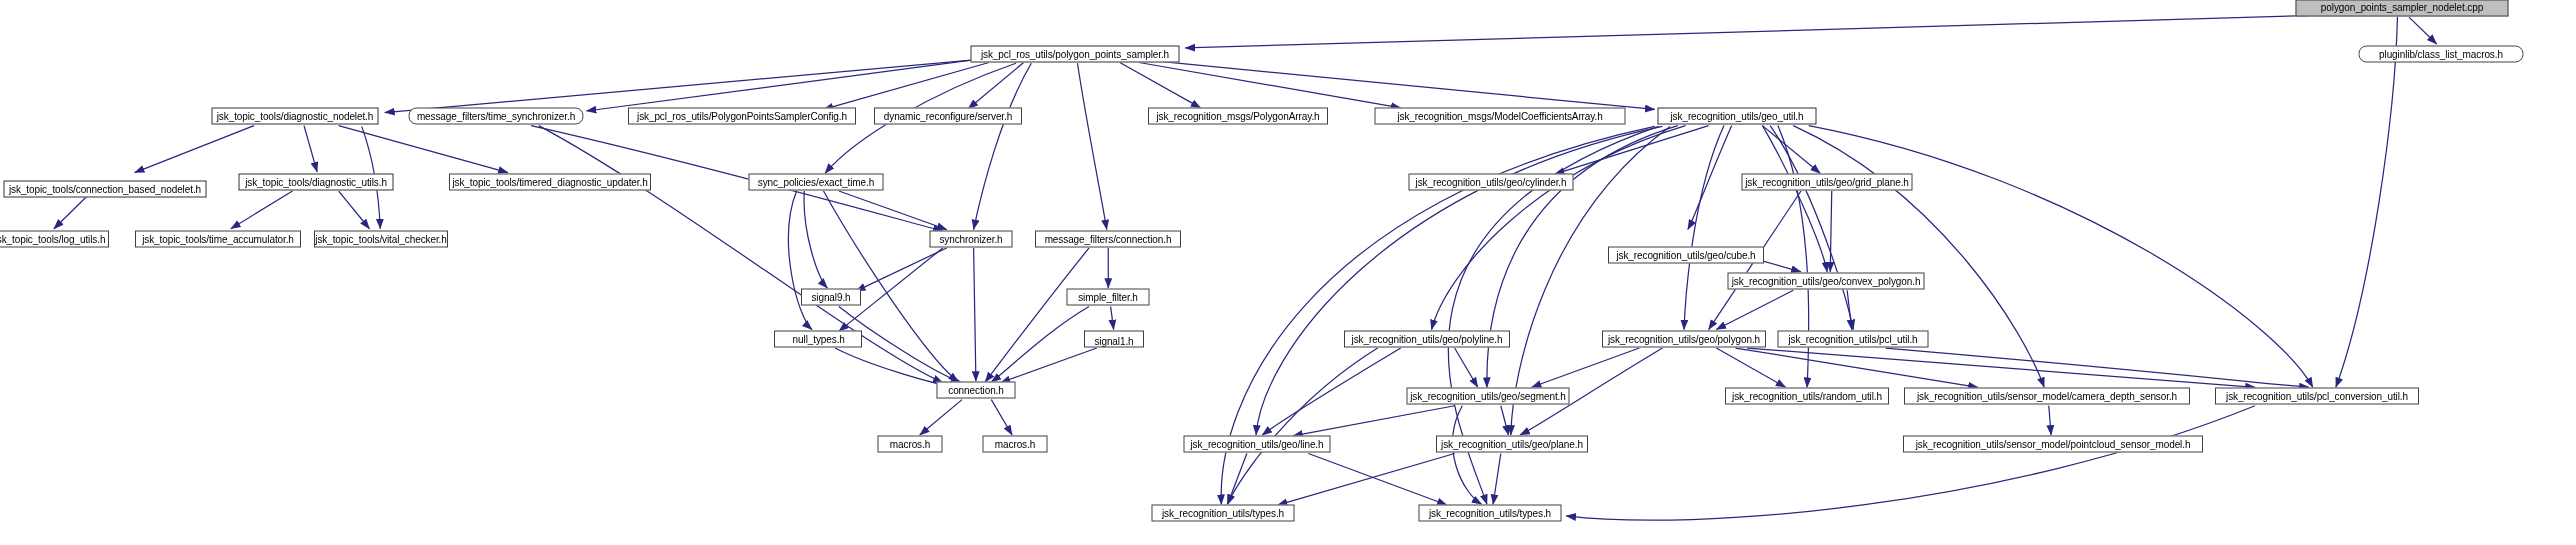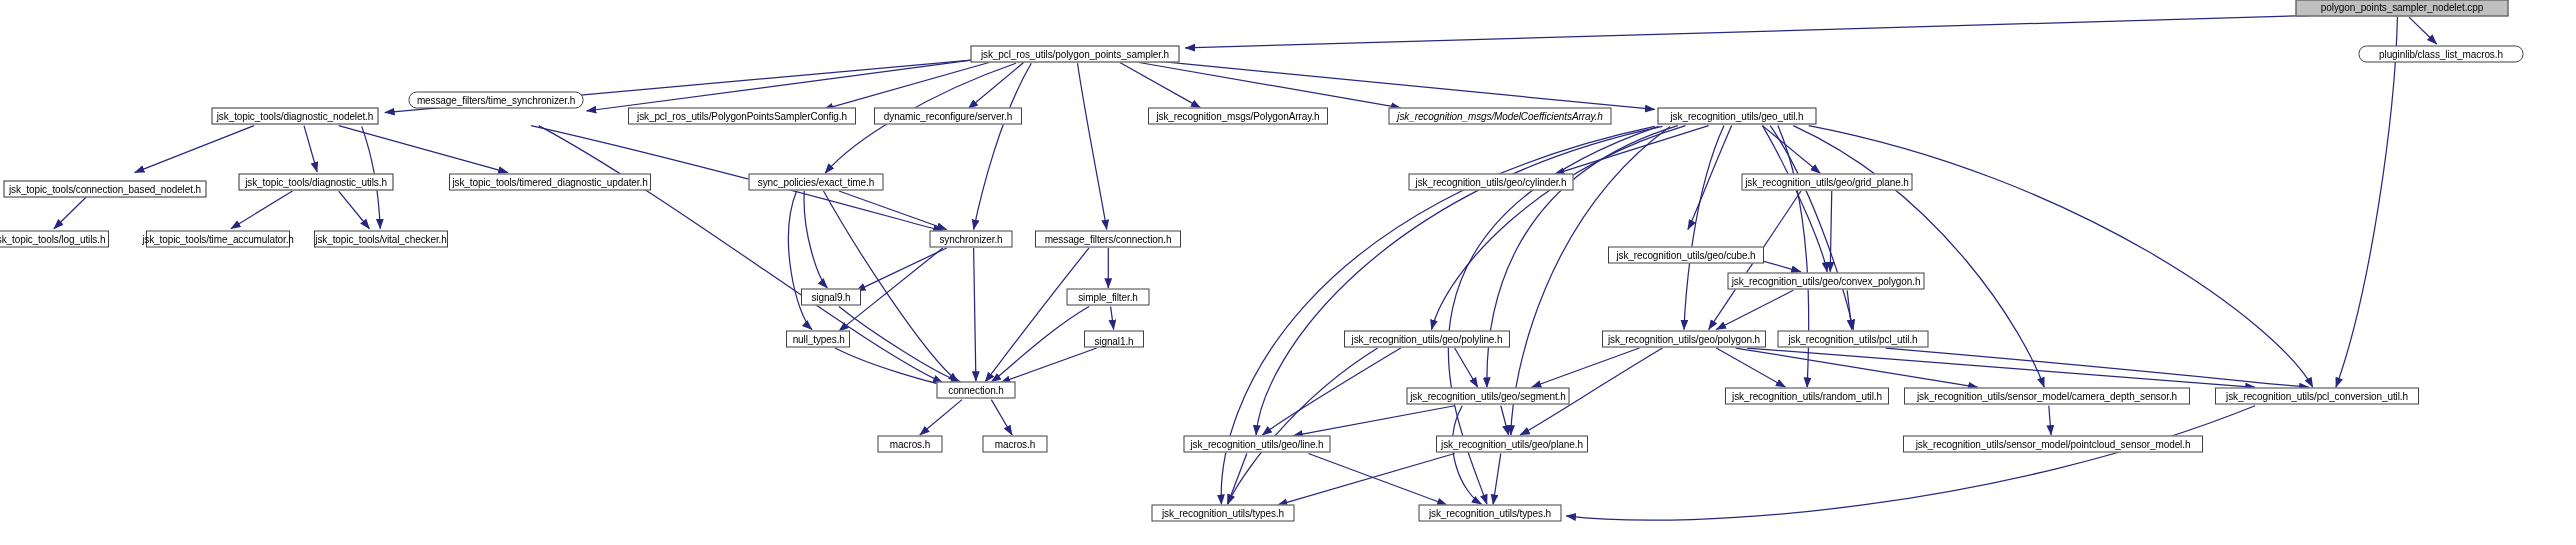--- a/index.html
+++ b/index.html
@@ -135,33 +135,33 @@
       </div>
       <div class="node" style="left: 2441px; top: 54px; width: 165px; border-radius: 8px;">
         <span>pluginlib/class_list_macros.h</span>
       </div>
       <div class="node hl" style="left: 1075px; top: 54px; width: 209px;">
         <span>jsk_pcl_ros_utils/polygon_points_sampler.h</span>
       </div>
       <div class="node hl" style="left: 295px; top: 116px; width: 167px;">
         <span>jsk_topic_tools/diagnostic_nodelet.h</span>
       </div>
-      <div class="node" style="left: 496px; top: 100px; width: 175px; border-radius: 8px;">
+      <div class="node" style="left: 496px; top: 116px; width: 175px; border-radius: 8px;">
         <span>message_filters/time_synchronizer.h</span>
       </div>
       <div class="node" style="left: 742px; top: 116px; width: 228px;">
         <span>jsk_pcl_ros_utils/PolygonPointsSamplerConfig.h</span>
       </div>
       <div class="node" style="left: 948px; top: 116px; width: 148px;">
         <span>dynamic_reconfigure/server.h</span>
       </div>
       <div class="node" style="left: 1238px; top: 116px; width: 180px;">
         <span>jsk_recognition_msgs/PolygonArray.h</span>
       </div>
-      <div class="node" style="left: 1500px; top: 116px; width: 223px; font-style: italic;">
+      <div class="node" style="left: 1500px; top: 116px; width: 251px;">
         <span>jsk_recognition_msgs/ModelCoefficientsArray.h</span>
       </div>
       <div class="node hl" style="left: 1737px; top: 116px; width: 159px;">
         <span>jsk_recognition_utils/geo_util.h</span>
       </div>
       <div class="node hl" style="left: 105px; top: 189px; width: 203px;">
         <span>jsk_topic_tools/connection_based_nodelet.h</span>
       </div>
       <div class="node hl" style="left: 316px; top: 182px; width: 155px;">
         <span>jsk_topic_tools/diagnostic_utils.h</span>
@@ -174,21 +174,21 @@
       </div>
       <div class="node" style="left: 1491px; top: 182px; width: 165px;">
         <span>jsk_recognition_utils/geo/cylinder.h</span>
       </div>
       <div class="node" style="left: 1827px; top: 182px; width: 171px;">
         <span>jsk_recognition_utils/geo/grid_plane.h</span>
       </div>
       <div class="node" style="left: 50px; top: 239px; width: 118px;">
         <span>jsk_topic_tools/log_utils.h</span>
       </div>
-      <div class="node" style="left: 218px; top: 239px; width: 144px;">
+      <div class="node" style="left: 218px; top: 239px; width: 166px;">
         <span>jsk_topic_tools/time_accumulator.h</span>
       </div>
       <div class="node" style="left: 381px; top: 239px; width: 134px;">
         <span>jsk_topic_tools/vital_checker.h</span>
       </div>
       <div class="node" style="left: 971px; top: 239px; width: 83px;">
         <span>synchronizer.h</span>
       </div>
       <div class="node" style="left: 1108px; top: 239px; width: 146px;">
         <span>message_filters/connection.h</span>
@@ -198,21 +198,21 @@
       </div>
       <div class="node" style="left: 1826px; top: 281px; width: 197px;">
         <span>jsk_recognition_utils/geo/convex_polygon.h</span>
       </div>
       <div class="node" style="left: 831px; top: 297px; width: 60px;">
         <span>signal9.h</span>
       </div>
       <div class="node" style="left: 1108px; top: 297px; width: 83px;">
         <span>simple_filter.h</span>
       </div>
-      <div class="node" style="left: 818px; top: 339px; width: 64px; padding-left: 6px;">
+      <div class="node" style="left: 818px; top: 339px; width: 88px; padding-left: 6px;">
         <span>null_types.h</span>
       </div>
       <div class="node" style="left: 1114px; top: 339px; width: 60px; align-items: flex-end;">
         <span>signal1.h</span>
       </div>
       <div class="node" style="left: 1427px; top: 339px; width: 166px;">
         <span>jsk_recognition_utils/geo/polyline.h</span>
       </div>
       <div class="node" style="left: 1684px; top: 339px; width: 164px;">
         <span>jsk_recognition_utils/geo/polygon.h</span>

